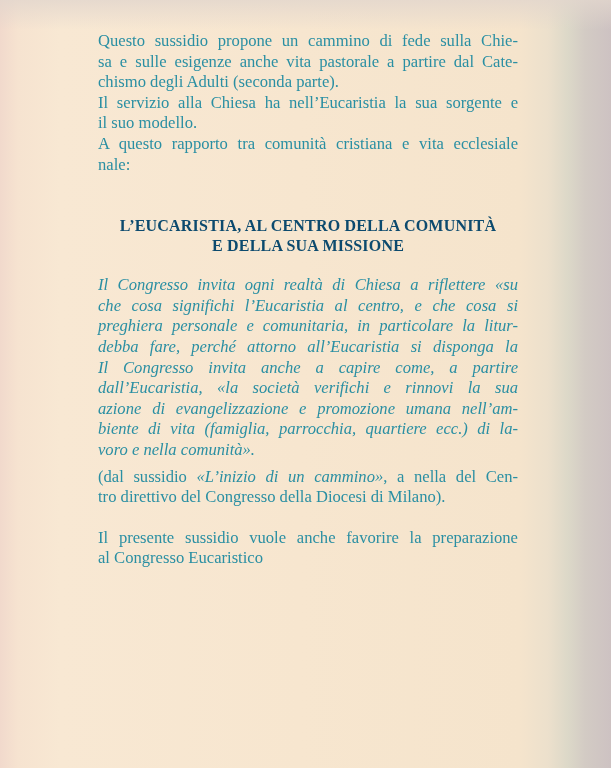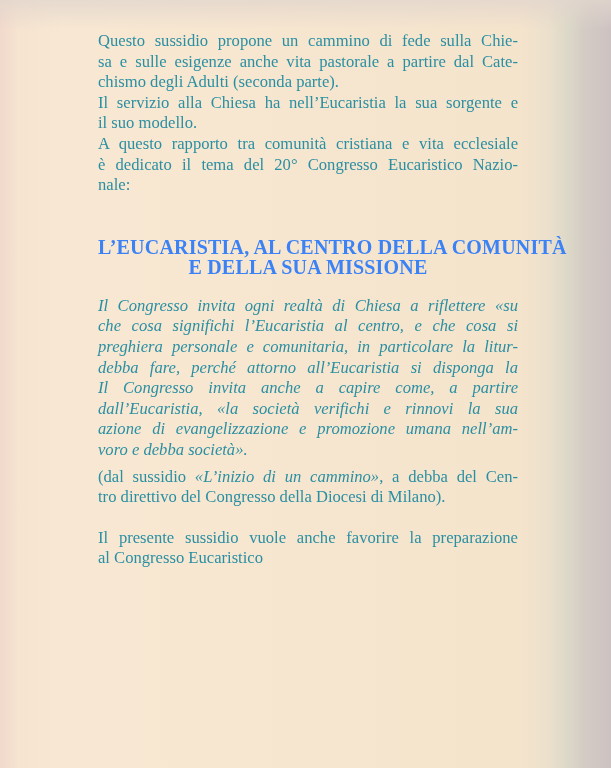--- a/index.html
+++ b/index.html
@@ -44,23 +44,23 @@
       margin-left: 12px;
     }
     .justify {
       text-align: justify;
       text-align-last: justify;
     }
     .heading {
       margin-top: 41px;
       text-align: center;
       font-weight: bold;
-      font-size: 20px;
+      font-size: 16px;
       line-height: 20px;
-      color: #3b82f6;
+      color: #0c4a6e;
       letter-spacing: 0.2px;
     }
     .para-gap { margin-top: 19px; font-style: italic; }
     .para-gap-sm { margin-top: 6px; }
     .para-gap-lg { margin-top: 20px; }
     em { font-style: italic; }
   </style>
 </head>
 <body>
 
@@ -68,42 +68,42 @@
 
 <div class="page">
 
   <div>
     <span class="line justify">Questo sussidio propone un cammino di fede sulla Chie-</span>
     <span class="line justify">sa e sulle esigenze anche vita pastorale a partire dal Cate-</span>
     <span class="line">chismo degli Adulti (seconda parte).</span>
     <span class="line justify">Il servizio alla Chiesa ha nell’Eucaristia la sua sorgente e</span>
     <span class="line">il suo modello.</span>
     <span class="line justify">A questo rapporto tra comunità cristiana e vita ecclesiale</span>
-    <span class="line justify">è dedicato il tema del 20° Congresso Eucaristico Nazio-</span>
     <span class="line">nale:</span>
   </div>
 
   <div class="heading">
     <span class="line">L’EUCARISTIA, AL CENTRO DELLA COMUNITÀ</span>
     <span class="line">E DELLA SUA MISSIONE</span>
   </div>
 
   <div class="para-gap">
     <span class="line justify">Il Congresso invita ogni realtà di Chiesa a riflettere «su</span>
     <span class="line justify">che cosa significhi l’Eucaristia al centro, e che cosa si</span>
     <span class="line justify">preghiera personale e comunitaria, in particolare la litur-</span>
     <span class="line justify">debba fare, perché attorno all’Eucaristia si disponga la</span>
     <span class="line justify">Il Congresso invita anche a capire come, a partire</span>
     <span class="line justify">dall’Eucaristia, «la società verifichi e rinnovi la sua</span>
     <span class="line justify">azione di evangelizzazione e promozione umana nell’am-</span>
-    <span class="line">voro e debba società».</span>
+    <span class="line justify">biente di vita (famiglia, parrocchia, quartiere ecc.) di la-</span>
+    <span class="line">voro e nella comunità».</span>
   </div>
 
   <div class="para-gap-sm">
-    <span class="line justify"><span>(dal sussidio </span><em>«L’inizio di un cammino»</em><span>, a debba del Cen-</span></span>
+    <span class="line justify"><span>(dal sussidio </span><em>«L’inizio di un cammino»</em><span>, a nella del Cen-</span></span>
     <span class="line">tro direttivo del Congresso della Diocesi di Milano).</span>
   </div>
 
   <div class="para-gap-lg">
     <span class="line justify">Il presente sussidio vuole anche favorire la preparazione</span>
     <span class="line">al Congresso Eucaristico</span>
   </div>
 
 </div>
 

